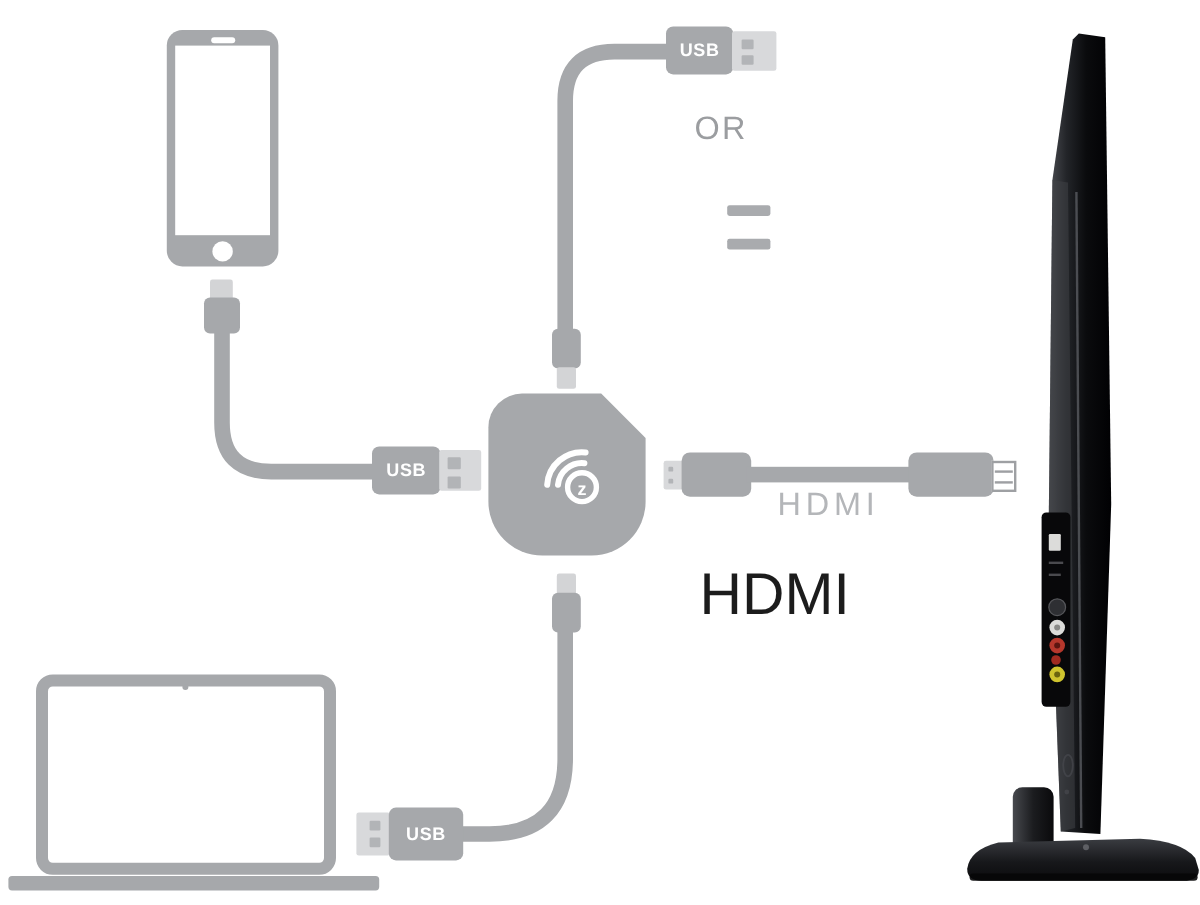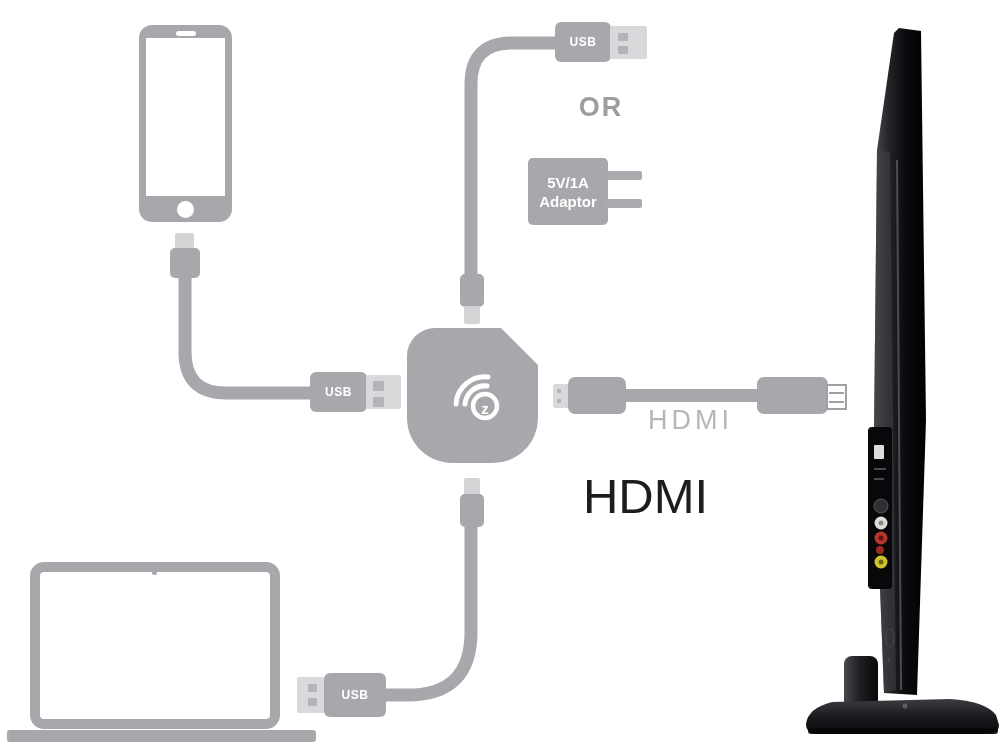--- a/index.html
+++ b/index.html
@@ -1,26 +1,26 @@
 <!DOCTYPE html>
 <html><head>
 <meta charset="utf-8">
 <style>
   html,body{margin:0;padding:0;background:#fff;}
   .canvas{position:relative;width:1000px;height:754px;background:#ffffff;overflow:hidden;
           font-family:"Liberation Sans", sans-serif;}
   .abs{position:absolute;}
   .art{position:absolute;left:0;top:0;}
-  .usb-body{background:#a6a8ab;border-radius:6px;color:#fff;font-weight:bold;font-size:12px;
+  .usb-body{background:#a6a8ab;border-radius:6px;color:#fff;font-weight:bold;font-size:15px;
             display:flex;align-items:center;justify-content:center;letter-spacing:.5px;}
   .usb-tip{background:#d8d9db;border-radius:2px;}
   .contact{position:absolute;background:#b2b4b7;border-radius:1px;}
   .micro-body{background:#a6a8ab;border-radius:5px;}
   .micro-tip{background:#d3d4d6;border-radius:2px;}
-  .or-label{font-size:27px;font-weight:bold;color:#9b9da0;letter-spacing:2px;text-align:center;}
+  .or-label{font-size:27px;font-weight:normal;color:#9b9da0;letter-spacing:2px;text-align:center;}
   .adaptor{background:#a6a8ab;border-radius:5px;color:#fff;font-weight:bold;font-size:15px;
            display:flex;flex-direction:column;align-items:center;justify-content:center;line-height:19px;}
   .prong{background:#a9abae;border-radius:2px;}
   .hdmi-label{font-size:27px;color:#b4b6b9;letter-spacing:4px;font-weight:500;}
   .output-text{font-size:49px;line-height:61px;color:#1c1c1c;text-align:center;font-weight:400;}
   .hdmi-tip-metal{background:#ffffff;border:2px solid #9ea0a3;box-sizing:border-box;}
   .hdmi-tip-line{position:absolute;left:1px;right:1px;height:2px;background:#9ea0a3;}
   .phone-part{position:absolute;background:#fff;}
 </style>
 </head>
@@ -105,24 +105,20 @@
   <div class="abs usb-body" style="left:555px;top:22px;width:56px;height:40px;">
     <span>USB</span>
   </div>
   <div class="abs usb-tip" style="left:610px;top:26px;width:37px;height:33px;">
     <span class="contact" style="left:8px;top:7px;width:10px;height:8px;"></span>
     <span class="contact" style="left:8px;top:20px;width:10px;height:8px;"></span>
   </div>
 
   <div class="abs or-label" style="left:556px;top:92px;width:90px;">OR</div>
 
-  <div class="abs adaptor" style="left:528px;top:158px;width:80px;height:67px;">
-    <span>5V/1A</span>
-    <span>Adaptor</span>
-  </div>
   <div class="abs prong" style="left:606px;top:171px;width:36px;height:9px;"></div>
   <div class="abs prong" style="left:606px;top:199px;width:36px;height:9px;"></div>
 
   <div class="abs micro-body" style="left:460px;top:274px;width:24px;height:33px;"></div>
   <div class="abs micro-tip" style="left:464px;top:306px;width:16px;height:18px;"></div>
 
   <div class="abs usb-body" style="left:310px;top:372px;width:57px;height:40px;">
     <span>USB</span>
   </div>
   <div class="abs usb-tip" style="left:366px;top:375px;width:35px;height:34px;">

